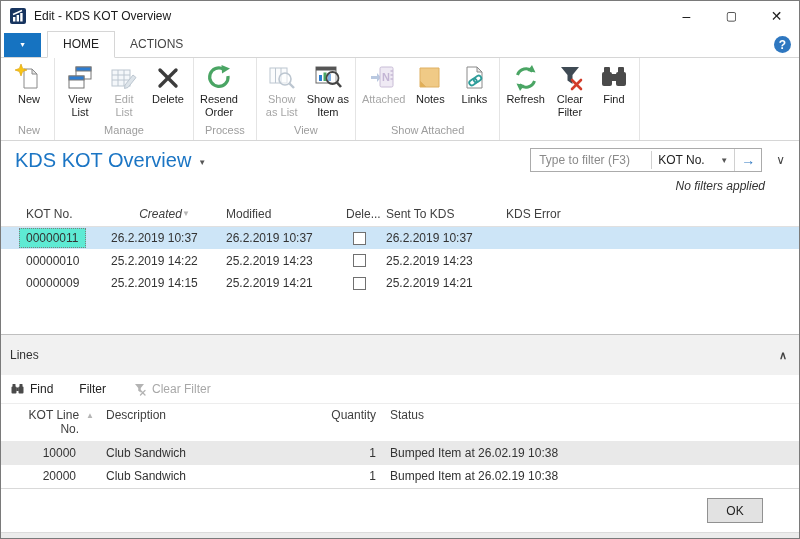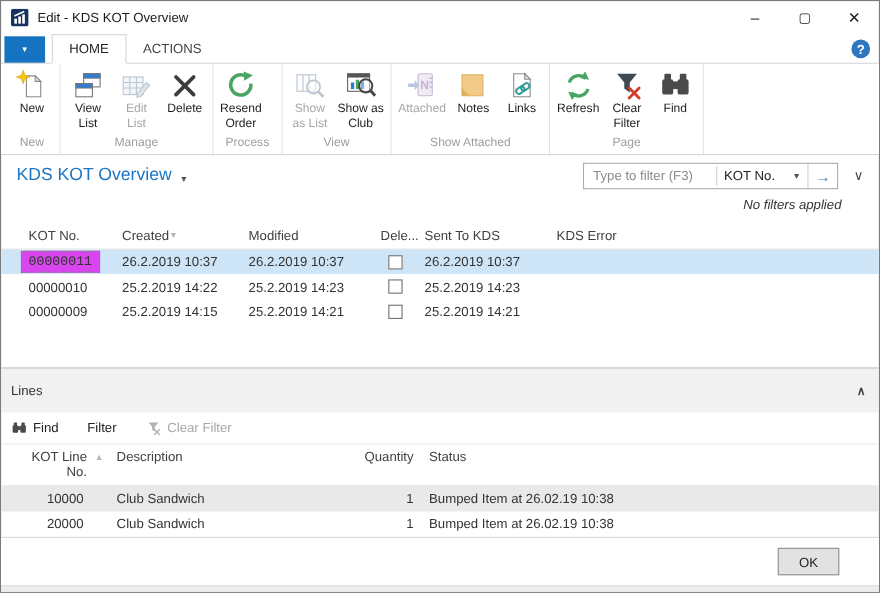--- a/index.html
+++ b/index.html
@@ -33,45 +33,45 @@
   .rbuttons { display:flex; flex:1; align-items:flex-start; }
   .rbtn { min-width:44px; padding:2px 3px 0; display:flex; flex-direction:column; align-items:center; cursor:default; }
   .ricon { width:30px; height:30px; flex:none; }
   .rlabel { font-size:11px; line-height:13px; text-align:center; color:#1e1e1e; white-space:nowrap; }
   .rlabel .l2:empty { display:block; min-height:13px; }
   .rbtn.disabled .rlabel { color:#a6a6a6; }
   .rgroup-label { text-align:center; font-size:11px; color:#9d9d9d; padding:2px 8px 4px; white-space:nowrap; }
 
   
   .pagehead { height:38px; flex:none; display:flex; align-items:center; padding:0 10px 0 14px; }
-  .page-title { font-size:16px; color:#1b75c4; }
+  .page-title { font-size:20px; color:#1b75c4; }
   .title-caret { font-size:8px; color:#555; margin-left:7px; margin-top:4px; }
   .filterbox { margin-left:auto; display:flex; align-items:center; border:1px solid #ababab; height:24px; background:#fff; }
   .filter-input { border:none; outline:none; width:120px; padding:0 8px; font-size:12px;
                   font-family:"Liberation Sans", sans-serif; color:#333; }
   .filter-input::placeholder { color:#8a8a8a; }
   .filter-divider { width:1px; height:18px; background:#d0d0d0; }
   .filter-col { width:82px; padding:0 6px; display:flex; align-items:center; justify-content:space-between; color:#222; }
   .dd-caret { font-size:8px; color:#555; }
   .filter-go { width:27px; height:100%; display:flex; align-items:center; justify-content:center;
                color:#2e77c0; border-left:1px solid #d0d0d0; font-size:14px; font-weight:bold; }
   .pane-chevron { margin-left:14px; margin-right:4px; color:#444; font-size:12px; }
 
   .filter-status-row { height:22px; flex:none; text-align:right; padding-right:34px; color:#333;font-style:italic; }
 
   
   .gm-header, .gm-row { display:grid; grid-template-columns:110px 115px 120px 40px 120px 1fr; align-items:center; }
   .gm-header { height:26px; flex:none; border-bottom:1px solid #e0e0e0; color:#404040; }
   .gm-header .c1, .gm-row .c1 { padding-left:25px; }
   .gm-row .c1.focused { padding-left:18px; }
-  .created-head { display:flex; justify-content:flex-start; align-items:center; padding-right:8px; }
+  .created-head { display:flex; justify-content:center; align-items:center; padding-right:8px;font-style:italic; }
   .sort-glyph { font-size:8px; color:#b5b5b5; }
   .gm-row { height:25px; }
   .gm-row.selected { background:#cde5f7; }
-  .focus-cell { display:inline-block; border:1px dotted #7e7e7e; background:#d946ef; padding:2px 6px;font-family:Liberation Mono, monospace; }
+  .focus-cell { display:inline-block; border:1px dotted #7e7e7e; background:#5eead4; padding:2px 6px; }
   .cb { width:13px; height:13px; border:1px solid #707070; background:#fff; margin-left:7px; }
   .spacer-main { height:40px; flex:none; }
 
   
   .lines-header { height:41px; flex:none; background:#f1f1f1; border-top:1px solid #bfbfbf;
                   display:flex; align-items:center; padding:0 12px 0 9px; color:#333; }
   .lines-header .chev { margin-left:auto; color:#444; font-size:11px; font-weight:bold; }
   .lines-toolbar { height:29px; flex:none; display:flex; align-items:center; padding-left:9px;
                    border-bottom:1px solid #ededed; }
   .lt-item { display:flex; align-items:center; margin-right:26px; color:#222; }
@@ -206,21 +206,21 @@
         <div class="rbtn">
           <svg class="ricon" viewBox="0 0 30 30">
             <rect x="3" y="4" width="20" height="16" fill="#fff" stroke="#666"></rect>
             <rect x="3" y="4" width="20" height="3.5" fill="#555"></rect>
             <rect x="6" y="12" width="3" height="6" fill="#2d7dd2"></rect>
             <rect x="10.5" y="9.5" width="3" height="8.5" fill="#4aa564"></rect>
             <rect x="15" y="11" width="3" height="7" fill="#2d7dd2"></rect>
             <circle cx="19.5" cy="15" r="6" fill="rgba(255,255,255,.4)" stroke="#444" stroke-width="1.8"></circle>
             <line x1="24" y1="19.5" x2="28" y2="24" stroke="#444" stroke-width="2.6"></line>
           </svg>
-          <div class="rlabel"><span>Show as</span><br><span class="l2">Club</span></div>
+          <div class="rlabel"><span>Show as</span><br><span class="l2">Item</span></div>
         </div>
       </div>
       <div class="rgroup-label">View</div>
     </div>
 
     <div class="rgroup">
       <div class="rbuttons">
         <div class="rbtn disabled">
           <svg class="ricon" viewBox="0 0 30 30">
             <polygon points="2,13 8,13 8,10 12,14.5 8,19 8,16 2,16" fill="#b9c8e0"></polygon>
@@ -275,21 +275,20 @@
           <svg class="ricon" viewBox="0 0 30 30">
             <rect x="5" y="4" width="6" height="6" rx="1" fill="#4a4a4a"></rect>
             <rect x="19" y="4" width="6" height="6" rx="1" fill="#4a4a4a"></rect>
             <rect x="3" y="9" width="10" height="14" rx="2" fill="#4a4a4a"></rect>
             <rect x="17" y="9" width="10" height="14" rx="2" fill="#4a4a4a"></rect>
             <rect x="12.5" y="11" width="5" height="7" fill="#4a4a4a"></rect>
           </svg>
           <div class="rlabel"><span>Find</span><span class="l2"></span></div>
         </div>
       </div>
-      <div class="rgroup-label">Page</div>
     </div>
   </div>
 
   <div class="pagehead">
     <span class="page-title">KDS KOT Overview</span>
     <span class="title-caret">▼</span>
     <div class="filterbox">
       <input class="filter-input" value="" placeholder="Type to filter (F3)" style="">
       <div class="filter-divider"></div>
       <div class="filter-col">

